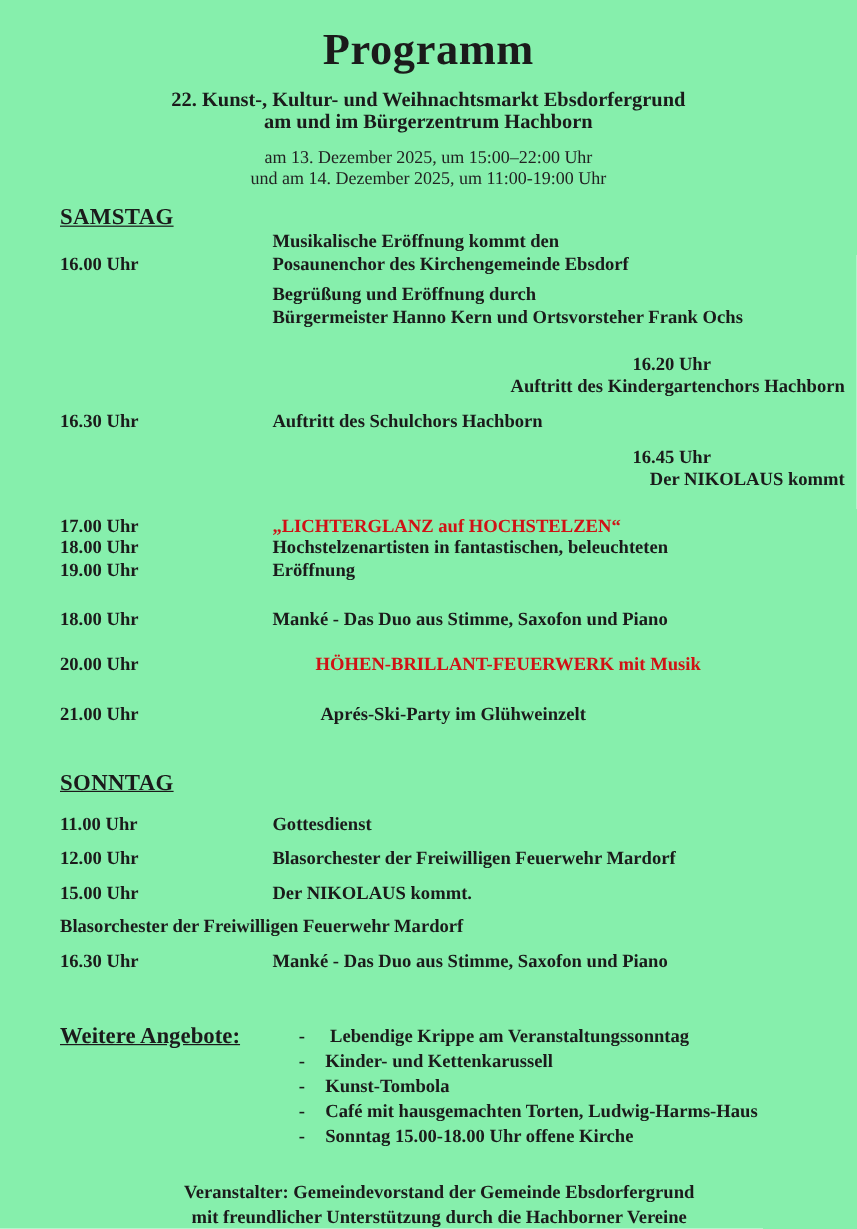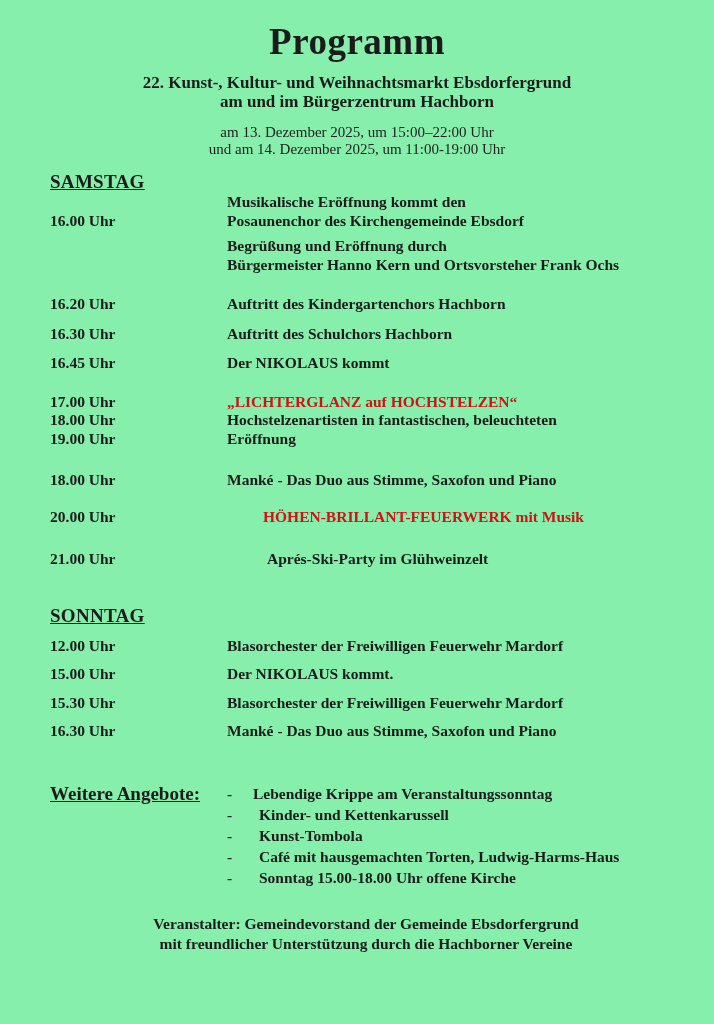--- a/index.html
+++ b/index.html
@@ -72,21 +72,21 @@
   }
   .offers-list { flex: 1; }
   .offer-item {
     display: flex;
     font-size: 15.5px;
     font-weight: bold;
     line-height: 21px;
     white-space: nowrap;
   }
   .offer-item .dash { width: 10px; flex-shrink: 0; }
-  .offer-item .txt { margin-left: 22px; }
+  .offer-item .txt { margin-left: 12px; }
   .footer {
     margin-top: 26px;
     font-size: 15.5px;
     font-weight: bold;
     line-height: 1.32;
     padding-left: 18px;
   }
 </style>
 </head>
 <body>
@@ -117,39 +117,39 @@
     </div>
 
     <div class="row" style="margin-top:7px;">
       <div class="time"></div>
       <div class="desc">
         <div>Begrüßung und Eröffnung durch</div>
         <div>Bürgermeister Hanno Kern und Ortsvorsteher Frank Ochs</div>
       </div>
     </div>
 
-    <div class="row" style="margin-top:21px;">
+    <div class="row" style="margin-top:21px;flex-direction:column;">
       <div class="time">
         <div>16.20 Uhr</div>
       </div>
       <div class="desc">
         <div>Auftritt des Kindergartenchors Hachborn</div>
       </div>
     </div>
 
     <div class="row" style="margin-top:11px;">
       <div class="time">
         <div>16.30 Uhr</div>
       </div>
       <div class="desc">
         <div>Auftritt des Schulchors Hachborn</div>
       </div>
     </div>
 
-    <div class="row" style="margin-top:11px;">
+    <div class="row" style="margin-top:11px;flex-direction:column;">
       <div class="time">
         <div>16.45 Uhr</div>
       </div>
       <div class="desc">
         <div>Der NIKOLAUS kommt</div>
       </div>
     </div>
 
     <div class="row" style="margin-top:20px;">
       <div class="time">
@@ -188,59 +188,64 @@
       </div>
       <div class="desc">
         <div>Aprés-Ski-Party im Glühweinzelt</div>
       </div>
     </div>
   </div>
 
   <div class="section" style="margin-top:36px;">
     <div class="day-heading">SONNTAG</div>
 
+    <div class="row" style="margin-top:15px;">
+      <div class="time">
+        <div>11.00 Uhr</div>
+      </div>
+      <div class="desc">
+        <div>Gottesdienst</div>
+      </div>
+    </div>
 
     <div class="row" style="margin-top:10px;">
       <div class="time">
         <div>12.00 Uhr</div>
       </div>
       <div class="desc">
         <div>Blasorchester der Freiwilligen Feuerwehr Mardorf</div>
       </div>
     </div>
 
     <div class="row" style="margin-top:10px;">
       <div class="time">
         <div>15.00 Uhr</div>
       </div>
       <div class="desc">
         <div>Der NIKOLAUS kommt.</div>
       </div>
     </div>
 
     <div class="row" style="margin-top:10px;">
-      <div class="time">
-        <div>15.30 Uhr</div>
-      </div>
       <div class="desc">
         <div>Blasorchester der Freiwilligen Feuerwehr Mardorf</div>
       </div>
     </div>
 
     <div class="row" style="margin-top:10px;">
       <div class="time">
         <div>16.30 Uhr</div>
       </div>
       <div class="desc">
         <div>Manké - Das Duo aus Stimme, Saxofon und Piano</div>
       </div>
     </div>
   </div>
 
-  <div class="section offers-row" style="margin-top:42px;">
+  <div class="section offers-row" style="margin-top:42px;gap:22px;">
     <div class="offers-heading">Weitere Angebote:</div>
     <div class="offers-list">
       <div class="offer-item">
         <span class="dash">-</span>
         <span class="txt" style="margin-left:16px;">Lebendige Krippe am Veranstaltungssonntag</span>
       </div>
       <div class="offer-item">
         <span class="dash">-</span>
         <span class="txt">Kinder- und Kettenkarussell</span>
       </div>

